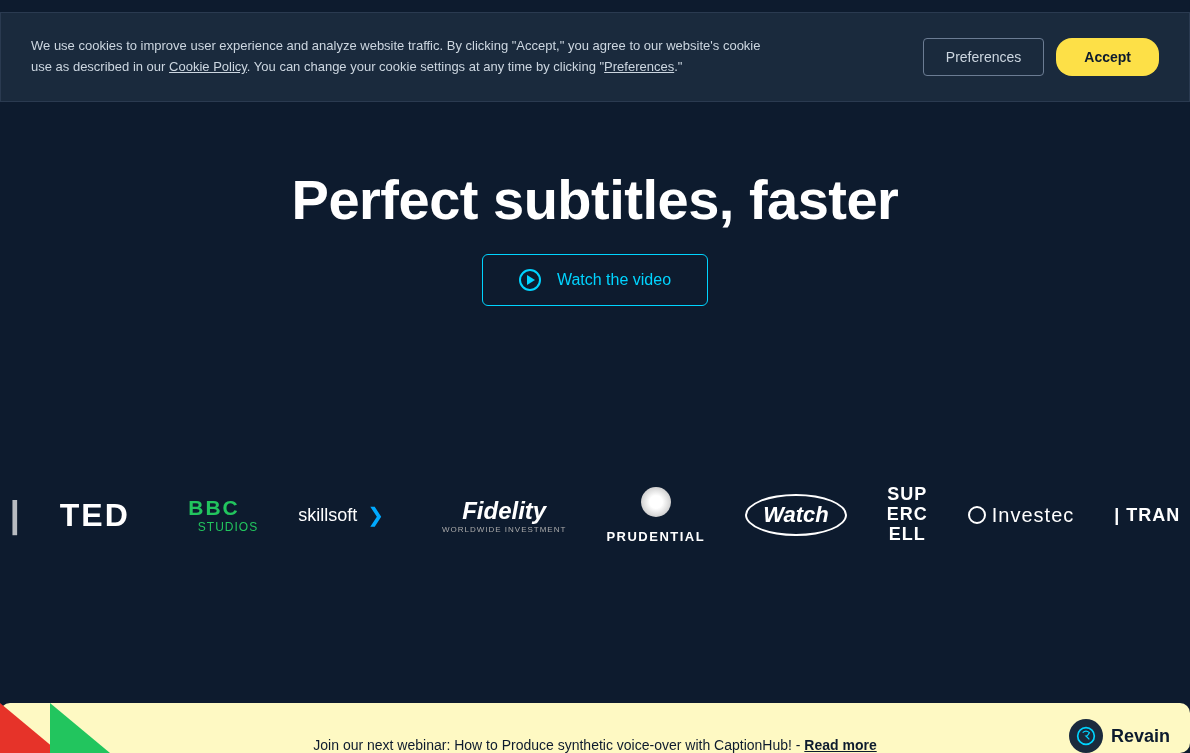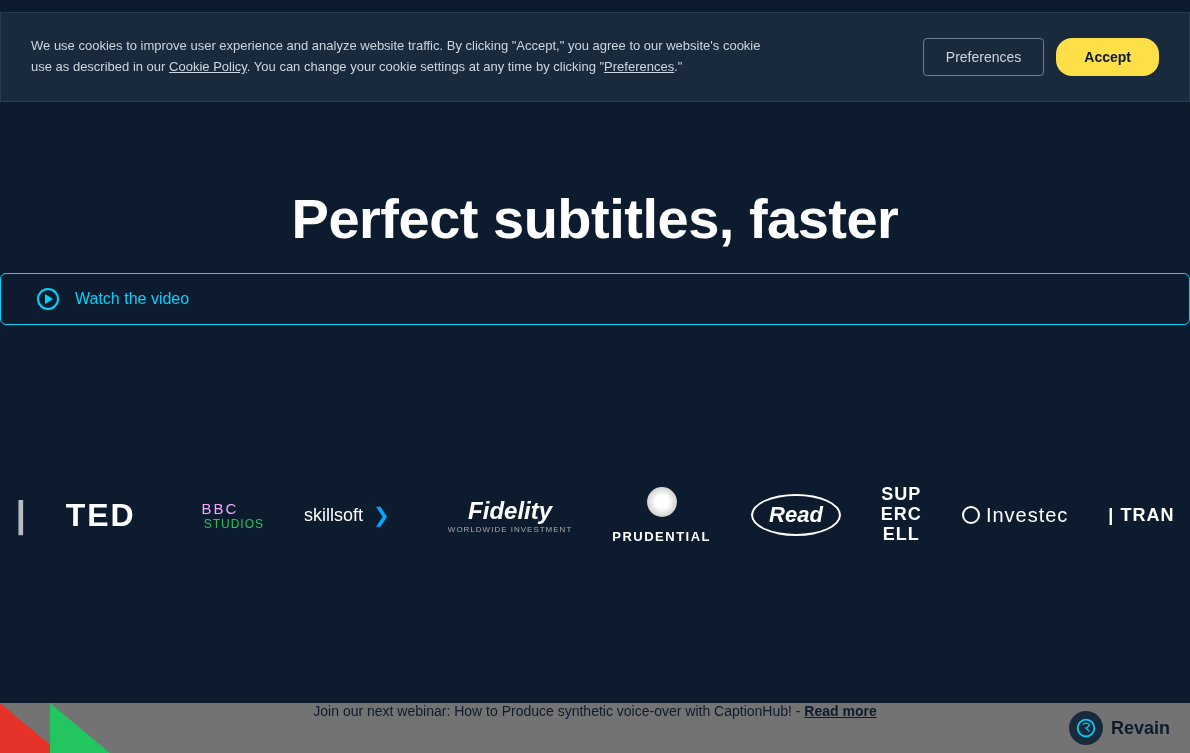--- a/index.html
+++ b/index.html
@@ -60,24 +60,25 @@
       color: #0d1b2e;
       border-radius: 16px;
       font-size: 14px;
       font-weight: 600;
       cursor: pointer;
     }
 
     
     .hero {
       position: absolute;
-      top: 116px;
+      top: 97px;
       left: 0; right: 0;
       display: flex;
       flex-direction: column;
+      align-items: center;
       padding-top: 70px;
     }
     .hero-title {
       color: #ffffff;
       font-size: 56px;
       font-weight: 700;
       text-align: center;
       letter-spacing: -0.5px;
       margin-bottom: 22px;
     }
@@ -144,23 +145,23 @@
       font-weight: 900;
       font-size: 26px;
       letter-spacing: -1px;
     }
     .logo-bbc {
       display: flex;
       flex-direction: column;
       align-items: center;
     }
     .logo-bbc .bbc-top {
-      color: #f0abfc;
-      font-weight: 400;
-      font-size: 15px;
+      color: #22c55e;
+      font-weight: 700;
+      font-size: 21px;
       letter-spacing: 2px;
     }
     .logo-bbc .bbc-bottom {
       color: #22c55e;
       font-weight: 400;
       font-size: 12px;
       letter-spacing: 1px;
       padding-left: 28px;
     }
     .logo-skillsoft {
@@ -262,24 +263,25 @@
       font-size: 36px;
       font-weight: 900;
       opacity: 0.7;
     }
 
     
     .bottom-bar {
       position: absolute;
       bottom: 0; left: 0; right: 0;
       height: 50px;
-      background: #737373;
-      display: flex;
-      align-items: flex-start;
+      background: #fef9c3;
+      display: flex;
+      align-items: flex-end;
       justify-content: center;
+      border-radius: 10px;
     }
     .bottom-bar-left {
       position: absolute;
       left: 0;
       bottom: 0;
       width: 120px;
       height: 50px;
       display: flex;
       overflow: hidden;
     }
@@ -301,21 +303,21 @@
       text-align: center;
     }
     .bottom-bar-text a {
       color: #0d1b2e;
       font-weight: 700;
       text-decoration: underline;
     }
     .revain-widget {
       position: absolute;
       right: 20px;
-      bottom: 8px;
+      bottom: 0;
       display: flex;
       align-items: center;
       gap: 8px;
     }
     .revain-icon {
       width: 34px;
       height: 34px;
       background: #1a2a3d;
       border-radius: 50%;
       display: flex;
@@ -389,21 +391,21 @@
 
   <div class="logo-item">
     <div class="logo-prudential">
       <div class="pru-icon"></div>
       <span class="pru-text">PRUDENTIAL</span>
     </div>
   </div>
 
   <div class="logo-item">
     <div class="logo-ford">
-      <span class="ford-text">Read</span>
+      <span class="ford-text">Watch</span>
     </div>
   </div>
 
   <div class="logo-item">
     <div class="logo-supercell">
       <span class="sup-text">SUP</span>
       <span class="sup-text">ERC</span>
       <span class="sup-text">ELL</span>
     </div>
   </div>

